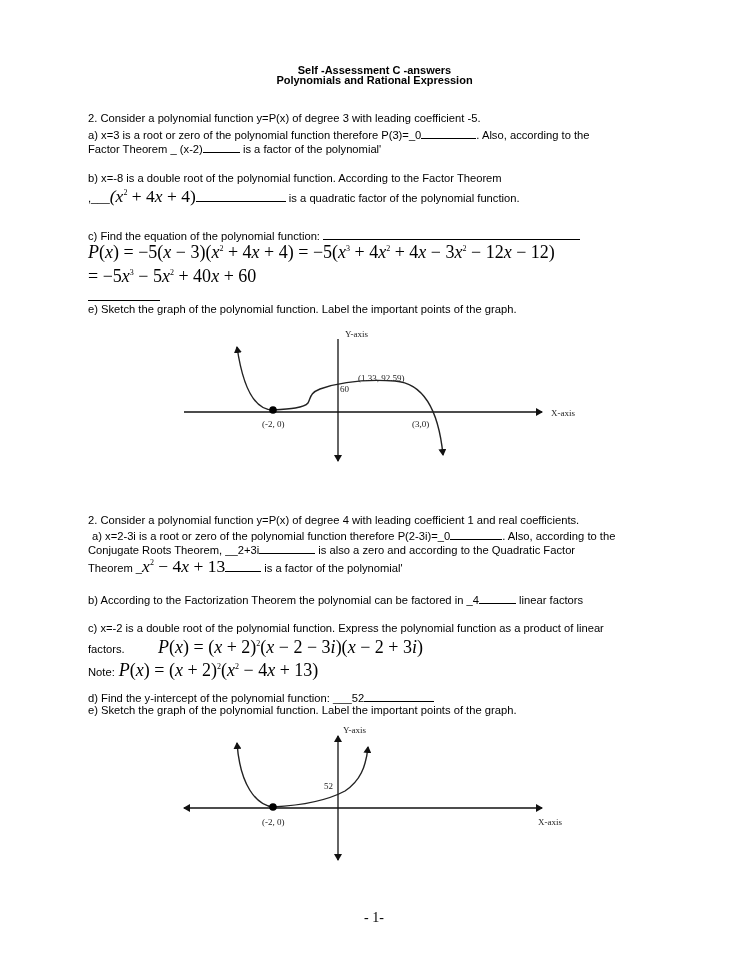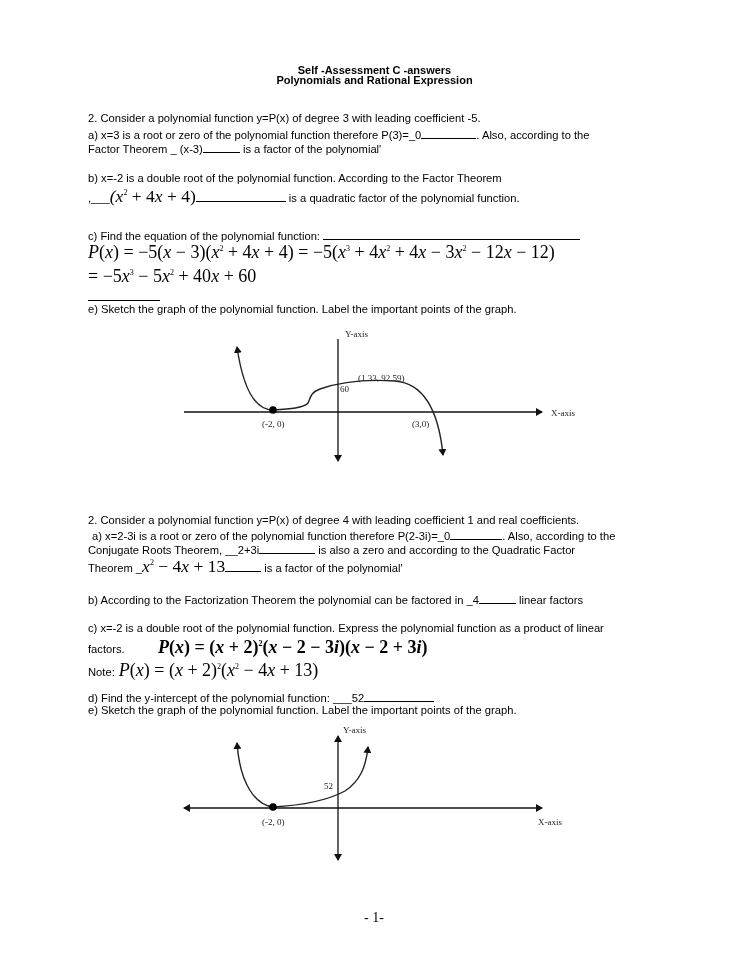--- a/index.html
+++ b/index.html
@@ -18,24 +18,24 @@
 <body>
 
 <div class="abs title" style="top:64px;">Self -Assessment C -answers</div>
 <div class="abs title" style="top:74px;">Polynomials and Rational Expression</div>
 
 <div class="abs sans" style="left:88px; top:112px;">2. Consider a polynomial function y=P(x) of degree 3 with leading coefficient -5.</div>
 <div class="abs sans" style="left:88px; top:127px;">
   <span>a) x=3 is a root or zero of the polynomial function therefore P(3)=_0</span><span class="u" style="width:55px;"></span><span>. Also, according to the</span>
 </div>
 <div class="abs sans" style="left:88px; top:141px;">
-  <span>Factor Theorem _   (x-3)</span><span class="u" style="width:37px;"></span><span> is a factor of the polynomial'</span>
+  <span>Factor Theorem _   (x-2)</span><span class="u" style="width:37px;"></span><span> is a factor of the polynomial'</span>
 </div>
 
-<div class="abs sans" style="left:88px; top:172px;">b) x=-2 is a double root of the polynomial function. According to the Factor Theorem</div>
+<div class="abs sans" style="left:88px; top:172px;">b) x=-8 is a double root of the polynomial function. According to the Factor Theorem</div>
 <div class="abs" style="left:88px; top:186px;">
   <span class="sans">,___</span><span class="math"><i>(x</i><sup>2</sup> + 4<i>x</i> + 4)</span><span class="u" style="width:90px;"></span><span class="sans"> is a quadratic factor of the polynomial function.</span>
 </div>
 
 <div class="abs sans" style="left:88px; top:228px;">
   <span>c) Find the equation of the polynomial function:</span> <span class="u" style="width:257px;"></span>
 </div>
 <div class="abs math" style="left:88px; top:242px; font-size:18px;">
   <i>P</i>(<i>x</i>) = −5(<i>x</i> − 3)(<i>x</i><sup>2</sup> + 4<i>x</i> + 4) = −5(<i>x</i><sup>3</sup> + 4<i>x</i><sup>2</sup> + 4<i>x</i> − 3<i>x</i><sup>2</sup> − 12<i>x</i> − 12)
 </div>
@@ -75,21 +75,21 @@
 </div>
 <div class="abs" style="left:88px; top:556px;">
   <span class="sans">Theorem _</span><span class="math"><i>x</i><sup>2</sup> − 4<i>x</i> + 13</span><span class="u" style="width:36px;"></span><span class="sans"> is a factor of the polynomial'</span>
 </div>
 <div class="abs sans" style="left:88px; top:592px;">
   <span>b) According to the Factorization Theorem the polynomial can be factored in _4</span><span class="u" style="width:37px;"></span><span> linear factors</span>
 </div>
 
 <div class="abs sans" style="left:88px; top:622px;">c)  x=-2 is a double root of the polynomial function. Express the polynomial function as a product of linear</div>
 <div class="abs" style="left:88px; top:637px;">
-  <span class="sans" style="display:inline-block; width:70px;">factors.</span><span class="math" style="font-size:18px;font-weight:bold;"><i>P</i>(<i>x</i>) = (<i>x</i> + 2)<sup>2</sup>(<i>x</i> − 2 − 3<i>i</i>)(<i>x</i> − 2 + 3<i>i</i>)</span>
+  <span class="sans" style="display:inline-block; width:70px;">factors.</span><span class="math" style="font-size:18px;"><i>P</i>(<i>x</i>) = (<i>x</i> + 2)<sup>2</sup>(<i>x</i> − 2 − 3<i>i</i>)(<i>x</i> − 2 + 3<i>i</i>)</span>
 </div>
 <div class="abs" style="left:88px; top:660px;">
   <span class="sans">Note:</span> <span class="math" style="font-size:18px;"><i>P</i>(<i>x</i>) = (<i>x</i> + 2)<sup>2</sup>(<i>x</i><sup>2</sup> − 4<i>x</i> + 13)</span>
 </div>
 <div class="abs sans" style="left:88px; top:690px;">
   <span>d) Find the y-intercept of the polynomial function: ___52</span><span class="u" style="width:70px;"></span>
 </div>
 <div class="abs sans" style="left:88px; top:704px;">e) Sketch the graph of the polynomial function. Label the important points of the graph.</div>
 
 <svg class="abs" style="left:170px; top:715px;" width="420" height="170" viewBox="0 0 420 170">

